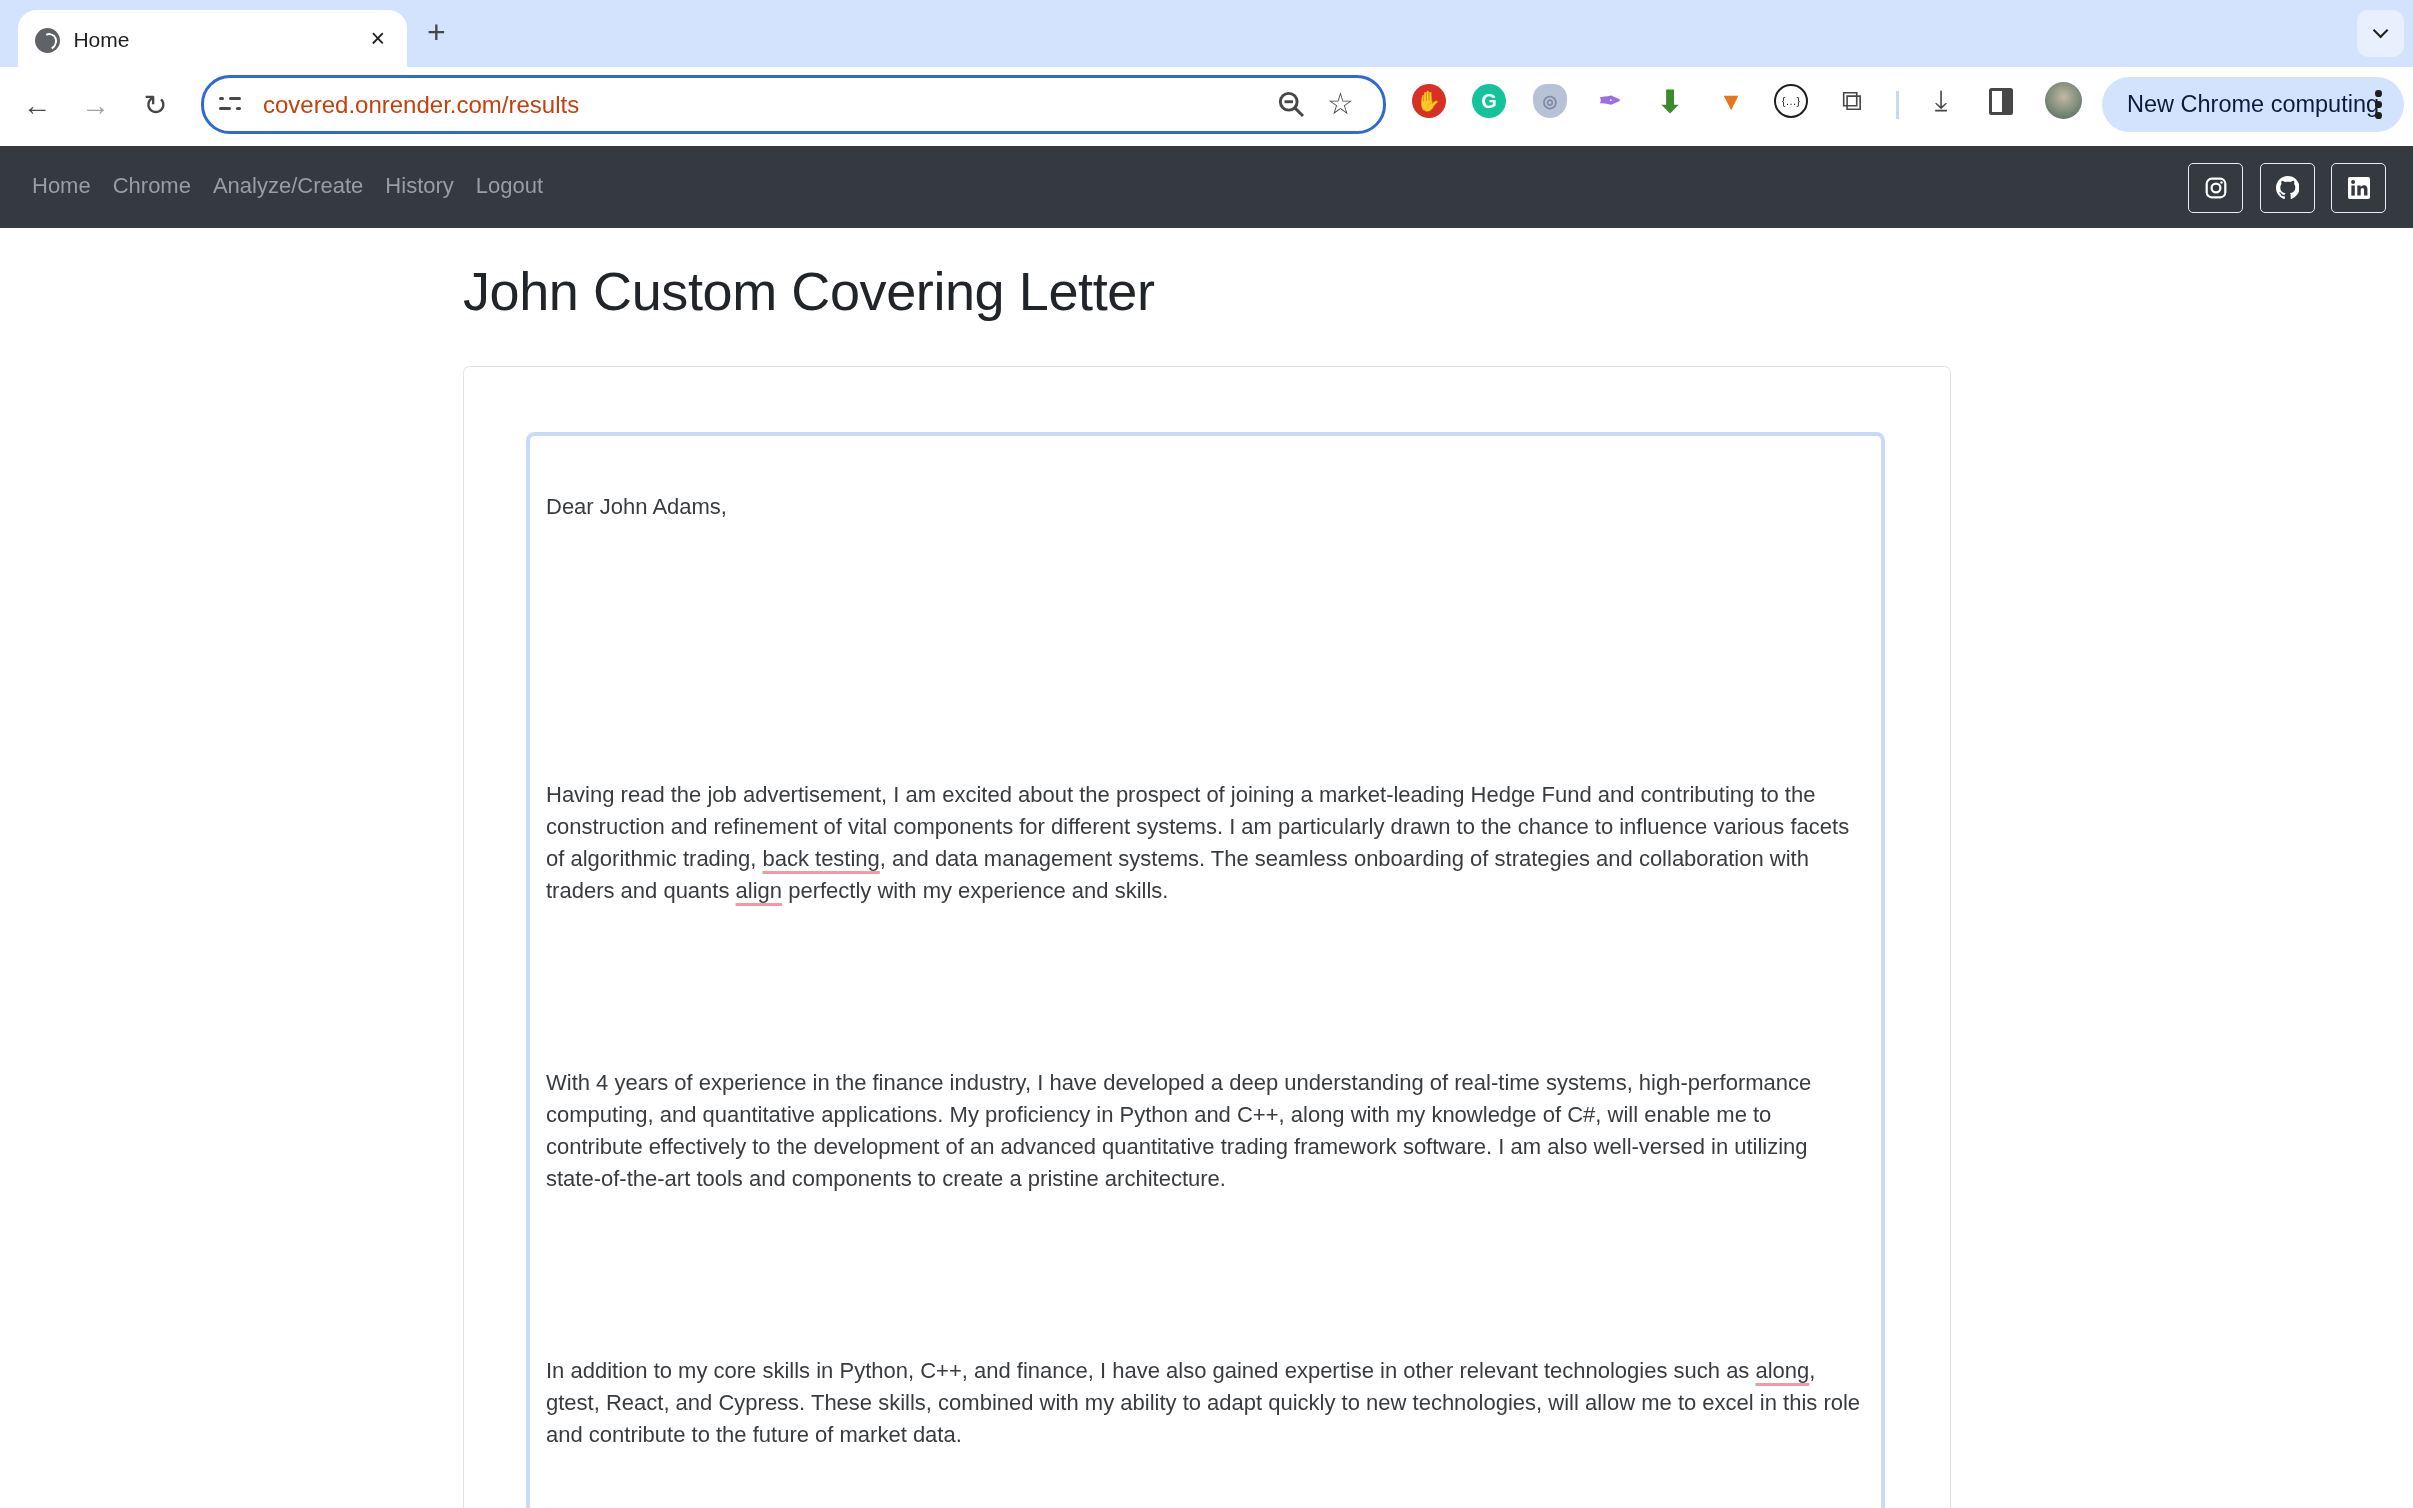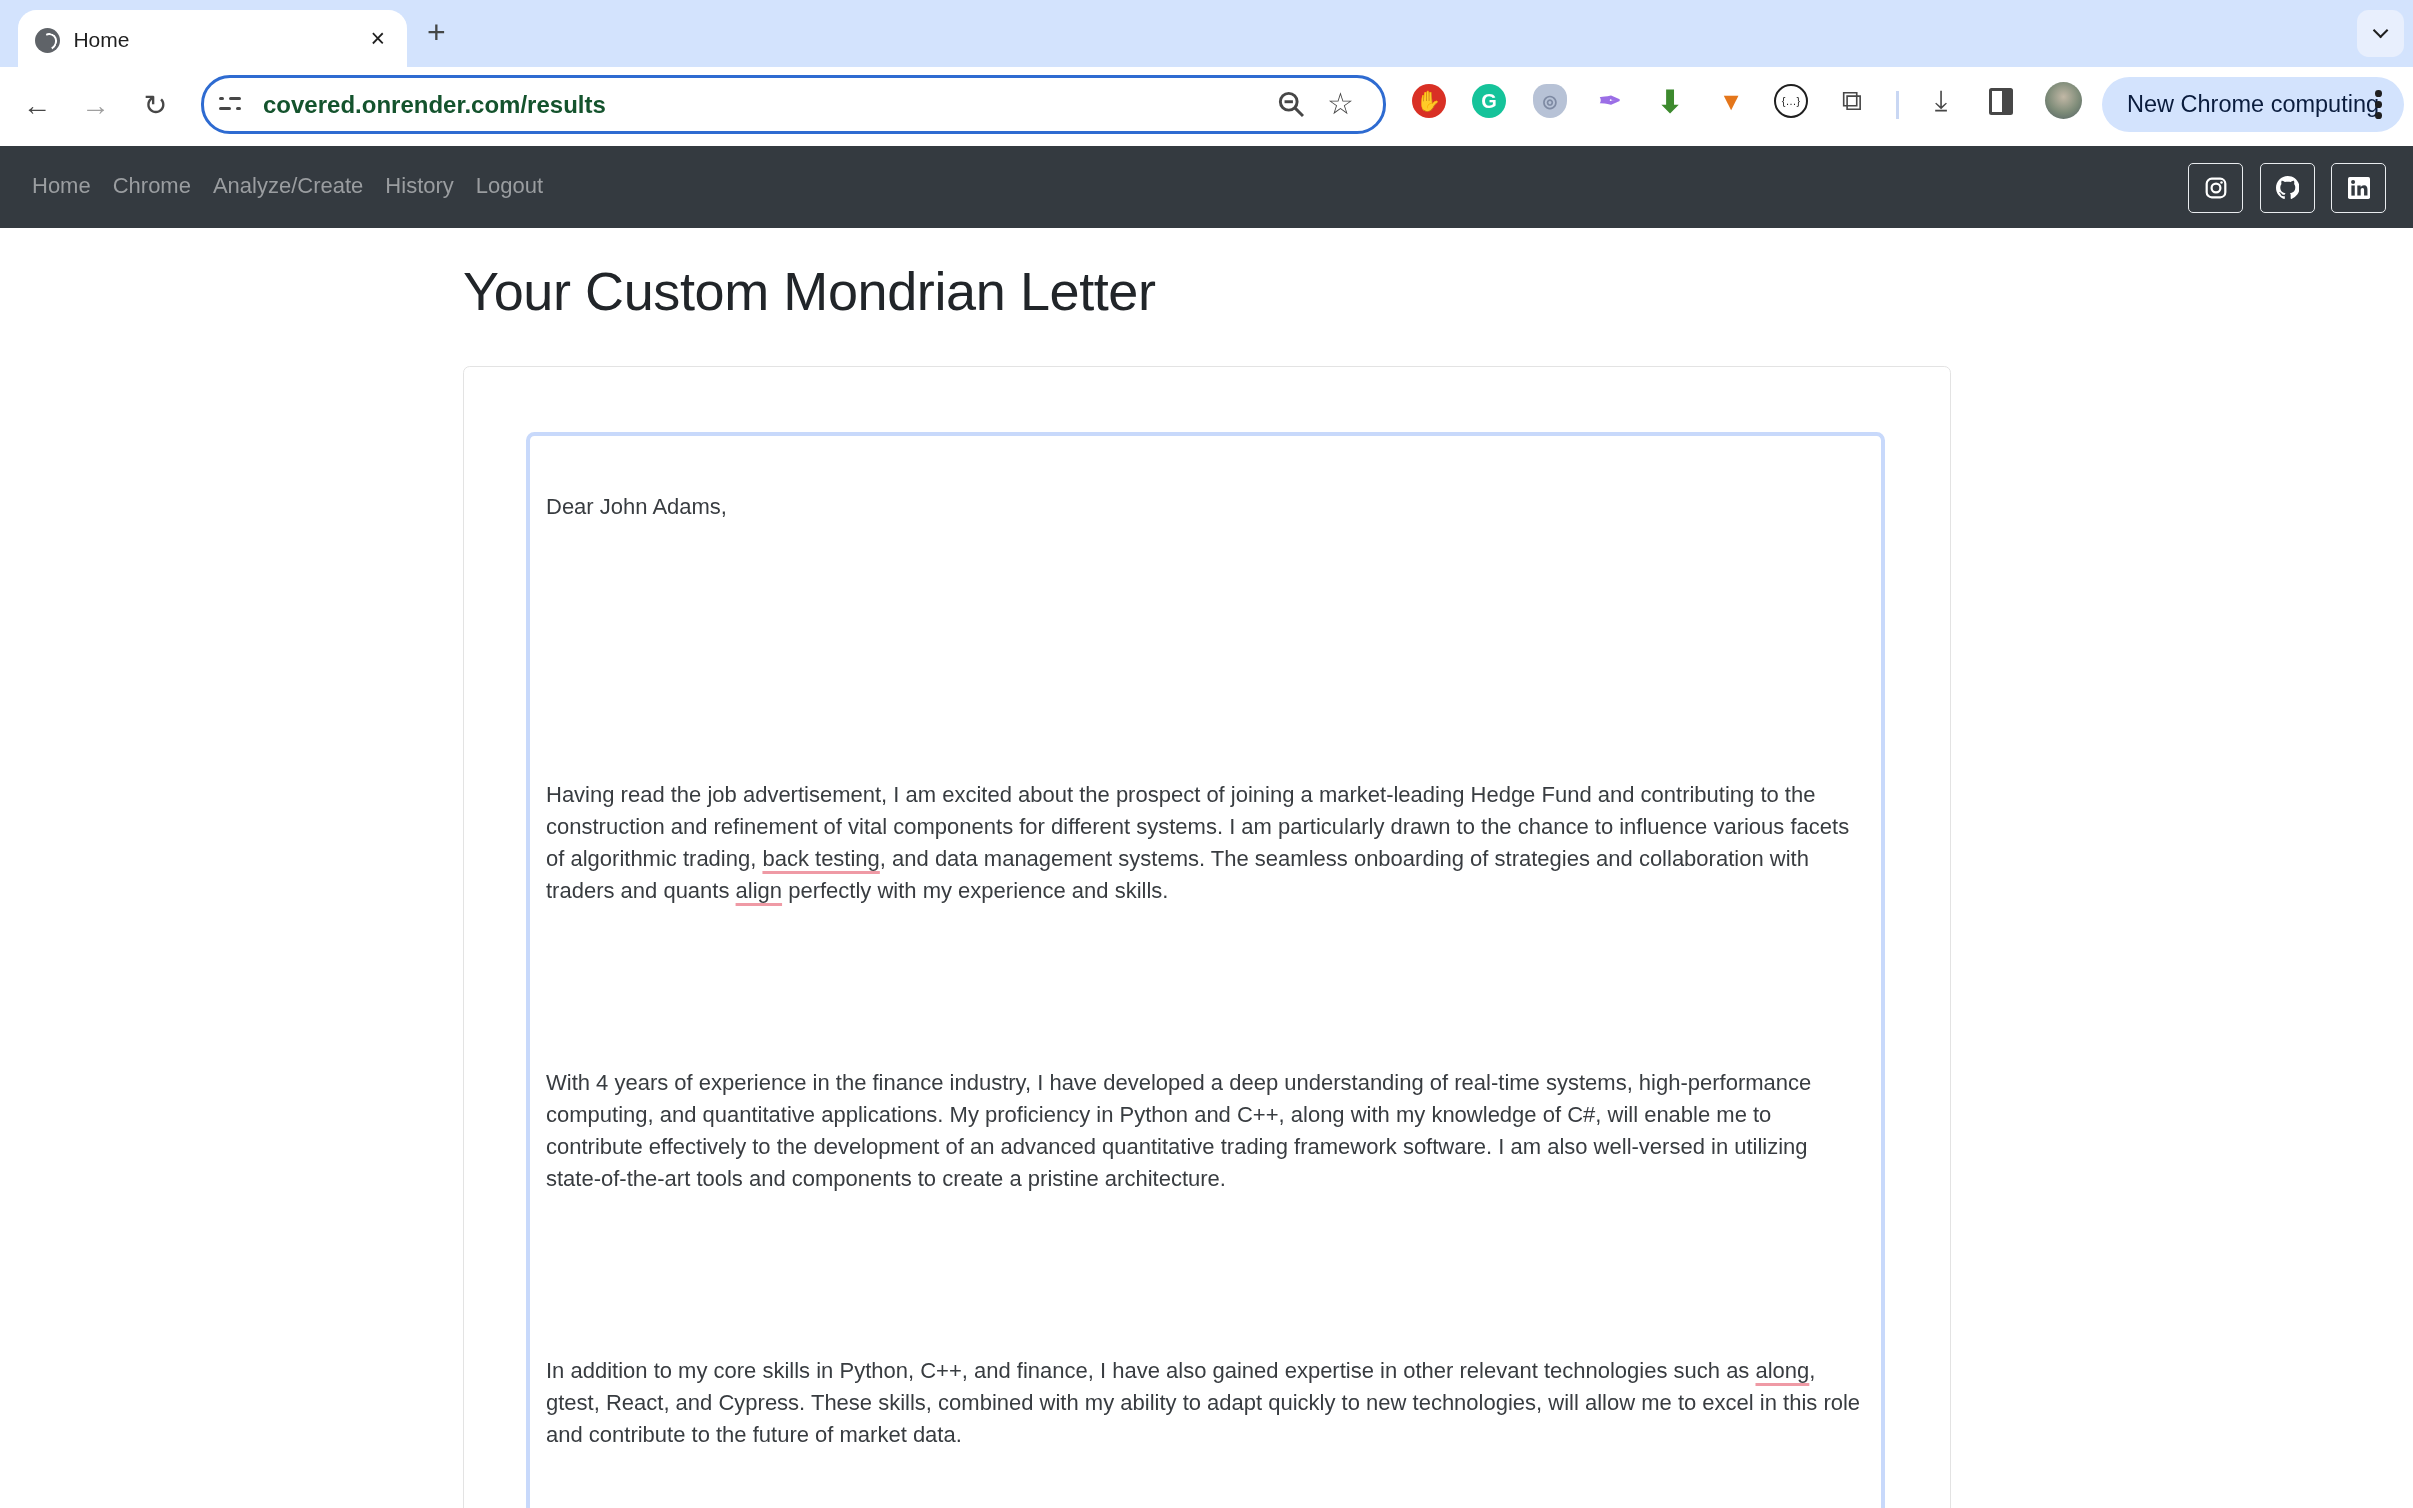--- a/index.html
+++ b/index.html
@@ -15,21 +15,21 @@
   .new-tab { position: absolute; left: 427px; top: 15px; font-size: 32px; color: #444746; line-height: 34px; }
   .tab-search { position: absolute; left: 2357px; top: 10px; width: 47px; height: 47px; border-radius: 11.7px; background: #e8effd; }
   .tab-search::after { content: ""; position: absolute; left: 18.4px; top: 15px; width: 9.2px; height: 9.2px; border-right: 2.5px solid #1f1f1f; border-bottom: 2.5px solid #1f1f1f; transform: rotate(45deg); }
 
   
   .toolbar { position: absolute; left: 0; top: 67px; width: 2413px; height: 77px; background: #fff; }
   .nav-btn { position: absolute; top: 20px; width: 37px; height: 37px; font-size: 28.5px; line-height: 37px; text-align: center; color: #474747; }
   .omnibox { position: absolute; left: 201px; top: 8.4px; width: 1185px; height: 59px; border: 3.4px solid #2e6bd1; border-radius: 29px; background: #fff; }
   .omni-tune { position: absolute; left: 15px; top: 15px; width: 22px; height: 22px; }
   .omni-tune span { position: absolute; height: 3.4px; background: #474747; border-radius: 1.7px; }
-  .omni-url { position: absolute; left: 59px; top: 12.6px; font-size: 24px; color: #14532d; font-weight: bold; }
+  .omni-url { position: absolute; left: 59px; top: 12.6px; font-size: 24px; color: #c2410c; }
   .omni-zoom { position: absolute; left: 1073px; top: 11.7px; width: 28.5px; height: 28.5px; }
   .omni-star { position: absolute; left: 1123px; top: 6.7px; font-size: 30px; color: #474747; line-height: 37px; }
   .ext { position: absolute; top: 17px; width: 34px; height: 34px; border-radius: 50%; display: flex; align-items: center; justify-content: center; font-size: 20px; font-weight: bold; color: #fff; }
   .divider-v { position: absolute; left: 1896px; top: 23.5px; width: 2.5px; height: 28.5px; background: #c9d7f3; }
   .update-pill { position: absolute; left: 2102px; top: 10px; width: 302px; height: 55px; background: #d3e3fd; border-radius: 28px; }
   .update-label { position: absolute; left: 25px; top: 14.2px; font-size: 23.5px; color: #0a1c3d; }
   .update-kebab { position: absolute; right: 22px; top: 13.4px; width: 6.7px; height: 28.5px; }
   .update-kebab i { position: absolute; left: 0; width: 6.7px; height: 6.7px; border-radius: 50%; background: #1f1f1f; }
 
   
@@ -130,21 +130,21 @@
   <a class="social" style="left:2331px;">
     <svg width="22" height="22" viewBox="0 0 26 26">
         <rect x="0" y="0" width="26" height="26" rx="2" fill="#fff"></rect>
         <rect x="4" y="10" width="4" height="12" fill="#343a40"></rect>
         <circle cx="6" cy="6" r="2.4" fill="#343a40"></circle>
         <path d="M11 10h4v2c.7-1.3 2-2.3 4-2.3 3 0 4 2 4 5V22h-4v-6.5c0-1.5-.5-2.5-1.8-2.5s-2.2 1-2.2 2.5V22h-4z" fill="#343a40"></path>
       </svg>
   </a>
 </div>
 
-<h1 class="page-title">Your Custom Mondrian Letter</h1>
+<h1 class="page-title">John Custom Covering Letter</h1>
 
 <div class="card"></div>
 
 <div class="letter" contenteditable="true" spellcheck="false" style="">
 <p>Dear John Adams,</p>
 <p>​</p>
 <p>​</p>
 <p>Having read the job advertisement, I am excited about the prospect of joining a market-leading Hedge Fund and contributing to the construction and refinement of vital components for different systems. I am particularly drawn to the chance to influence various facets of algorithmic trading, <span class="squig">back testing</span>, and data management systems. The seamless onboarding of strategies and collaboration with traders and quants <span class="squig">align</span> perfectly with my experience and skills.</p>
 <p>​</p>
 <p>With 4 years of experience in the finance industry, I have developed a deep understanding of real-time systems, high-performance computing, and quantitative applications. My proficiency in Python and C++, along with my knowledge of C#, will enable me to contribute effectively to the development of an advanced quantitative trading framework software. I am also well-versed in utilizing state-of-the-art tools and components to create a pristine architecture.</p>

